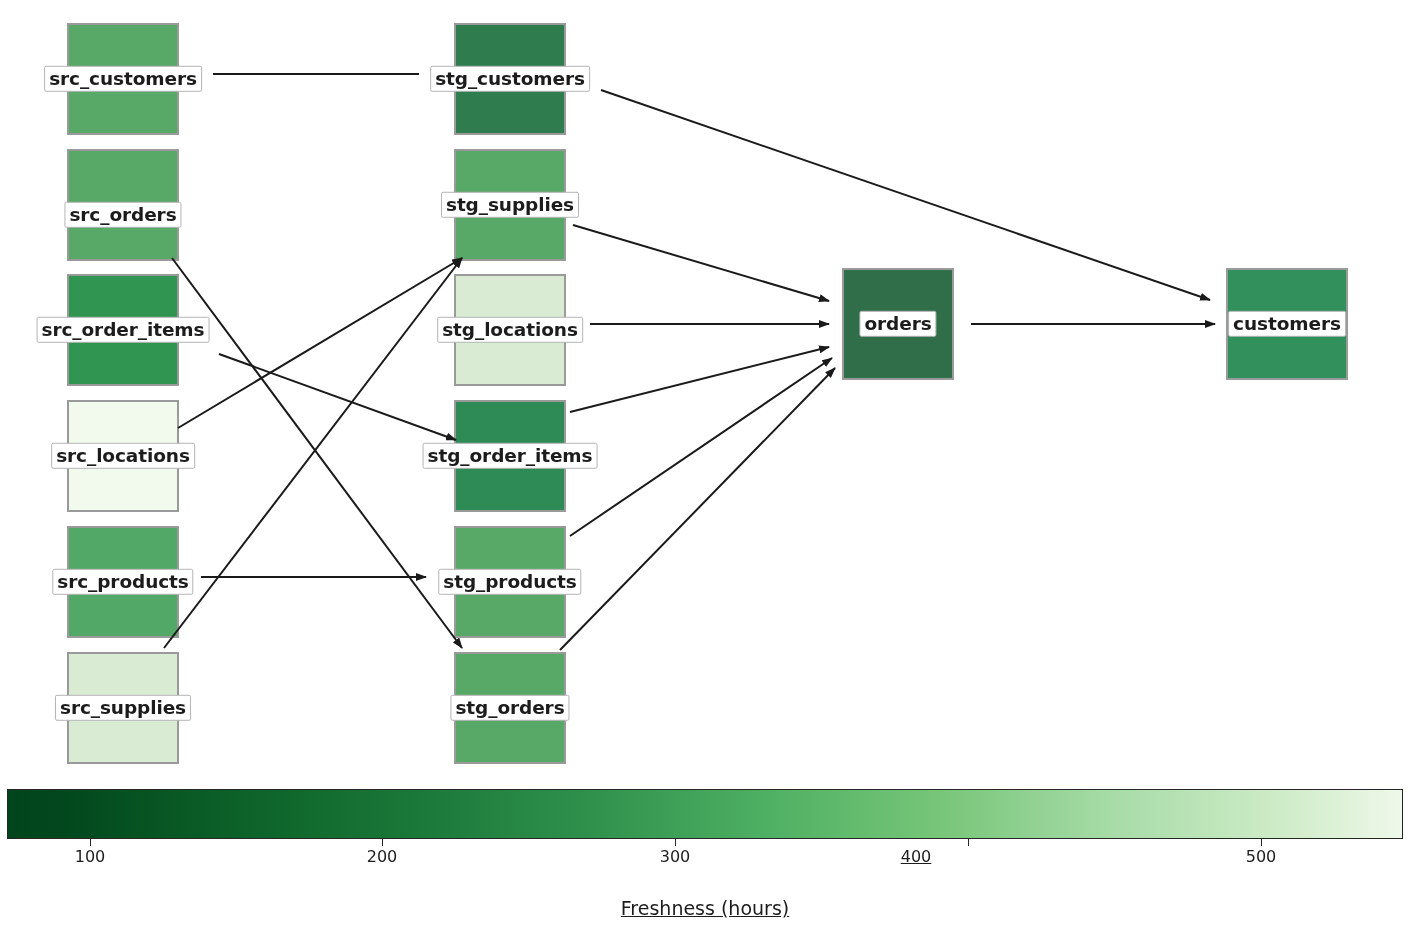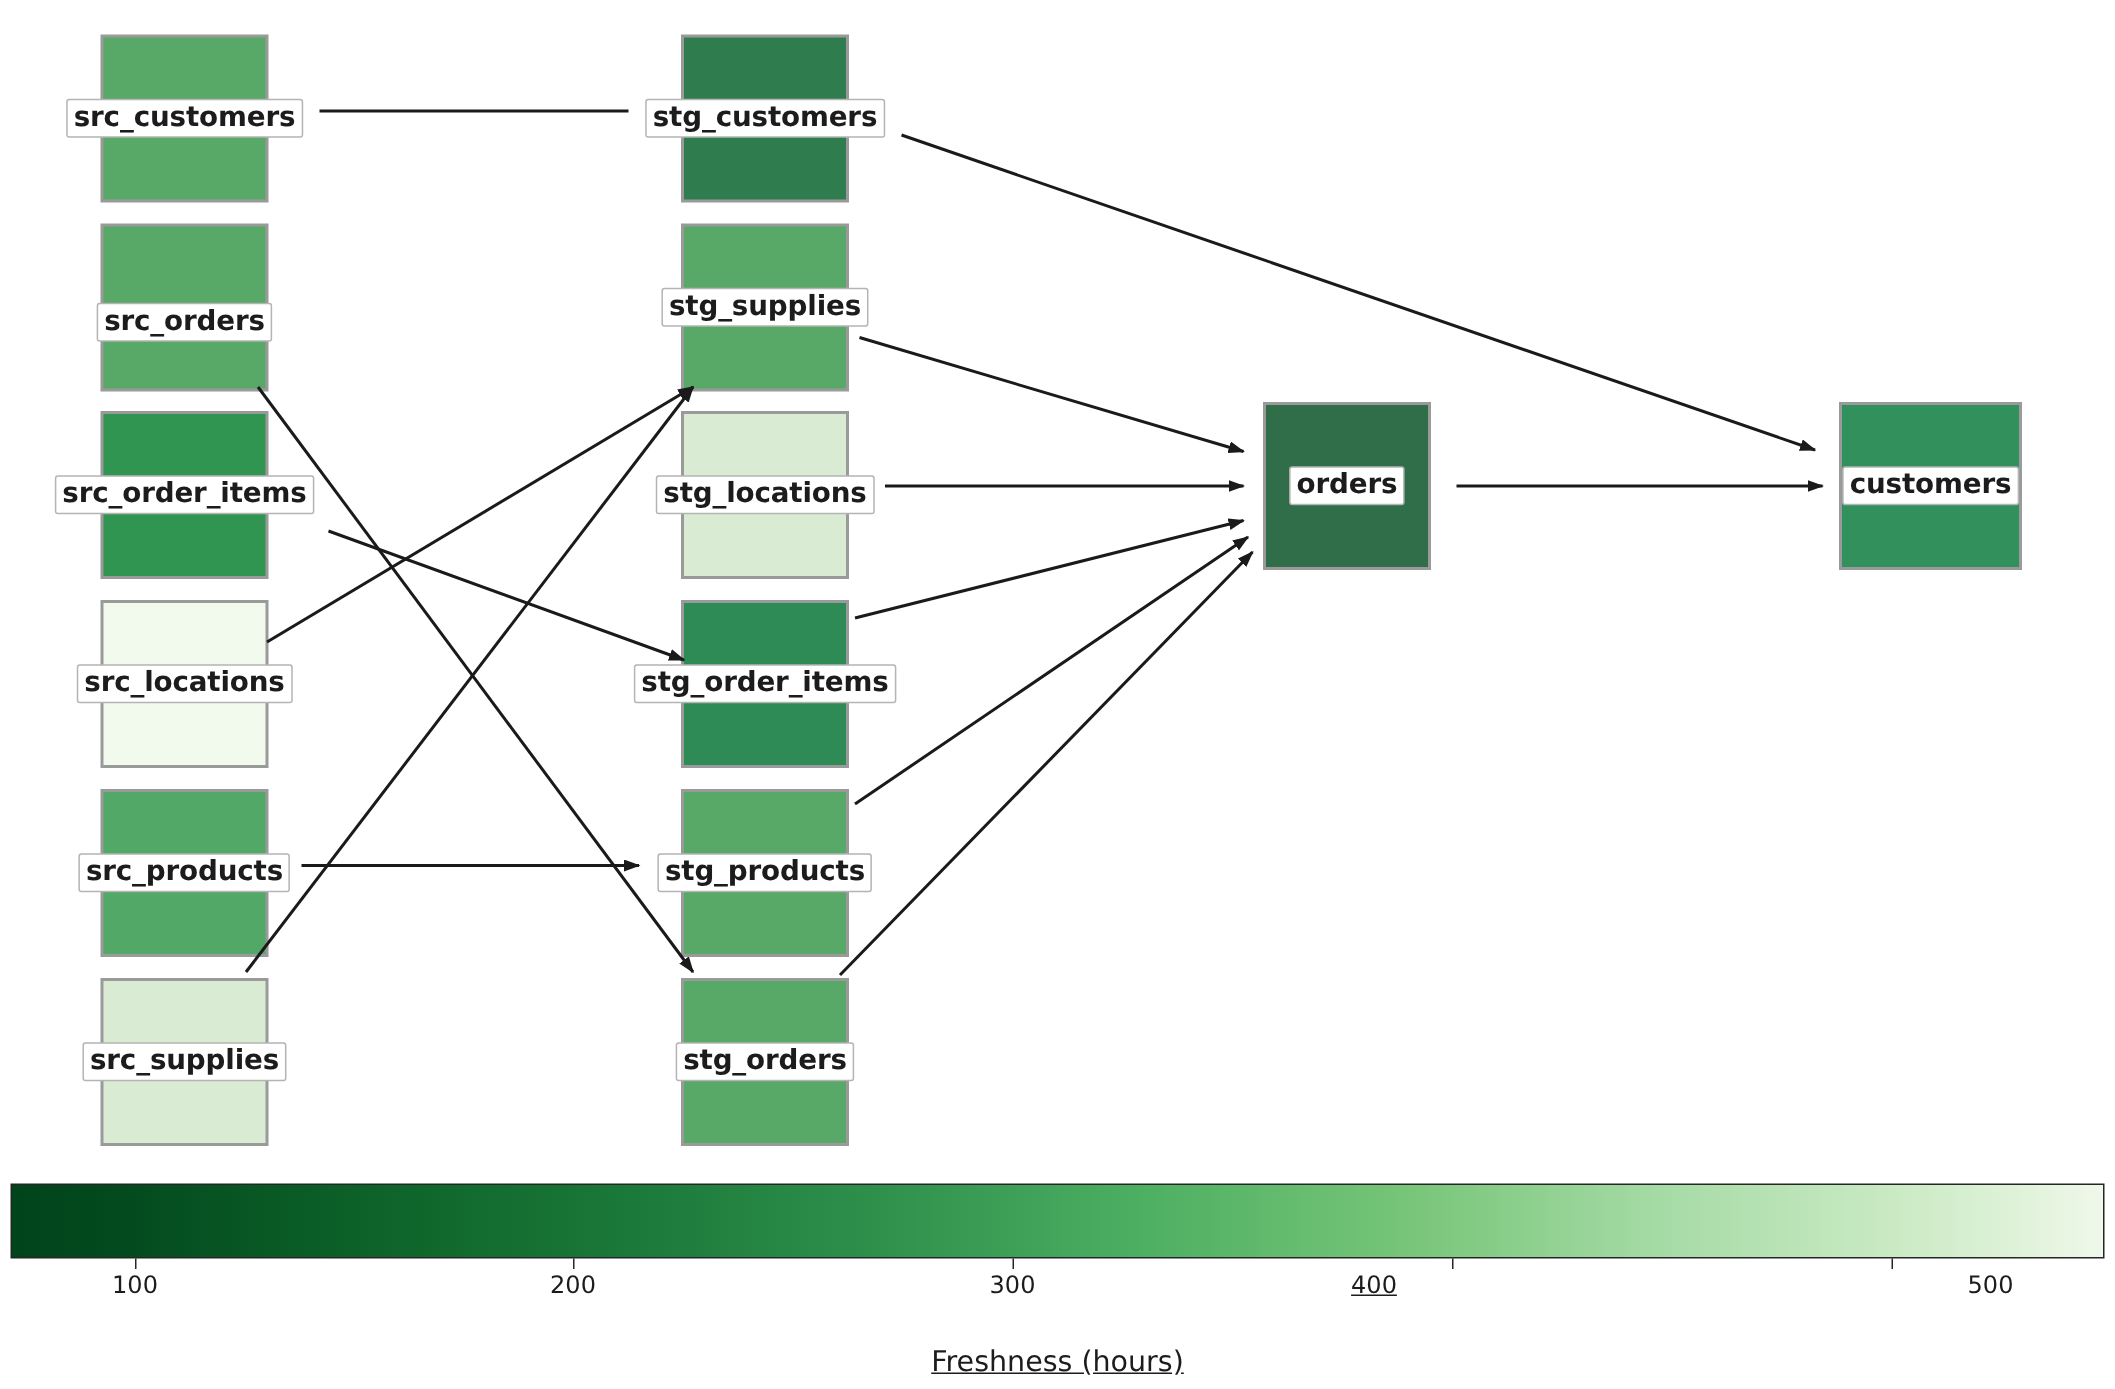--- a/index.html
+++ b/index.html
@@ -140,17 +140,17 @@
   <div id="cbar-ticks">
       <div class="cbar-tick" style="left: 90px;"></div>
       <div class="cbar-ticklabel" style="left: 90px;">100</div>
       <div class="cbar-tick" style="left: 382px;"></div>
       <div class="cbar-ticklabel" style="left: 382px;">200</div>
       <div class="cbar-tick" style="left: 675px;"></div>
       <div class="cbar-ticklabel" style="left: 675px;">300</div>
       <div class="cbar-tick" style="left: 968px;"></div>
       <div class="cbar-ticklabel" style="left: 916px; text-decoration: underline;">400</div>
       <div class="cbar-tick" style="left: 1261px;"></div>
-      <div class="cbar-ticklabel" style="left: 1327px;">500</div>
+      <div class="cbar-ticklabel" style="left: 1261px;">500</div>
     </div>
   <div id="cbar-title">Freshness (hours)</div>
 
 </div>
 
 </body></html>

